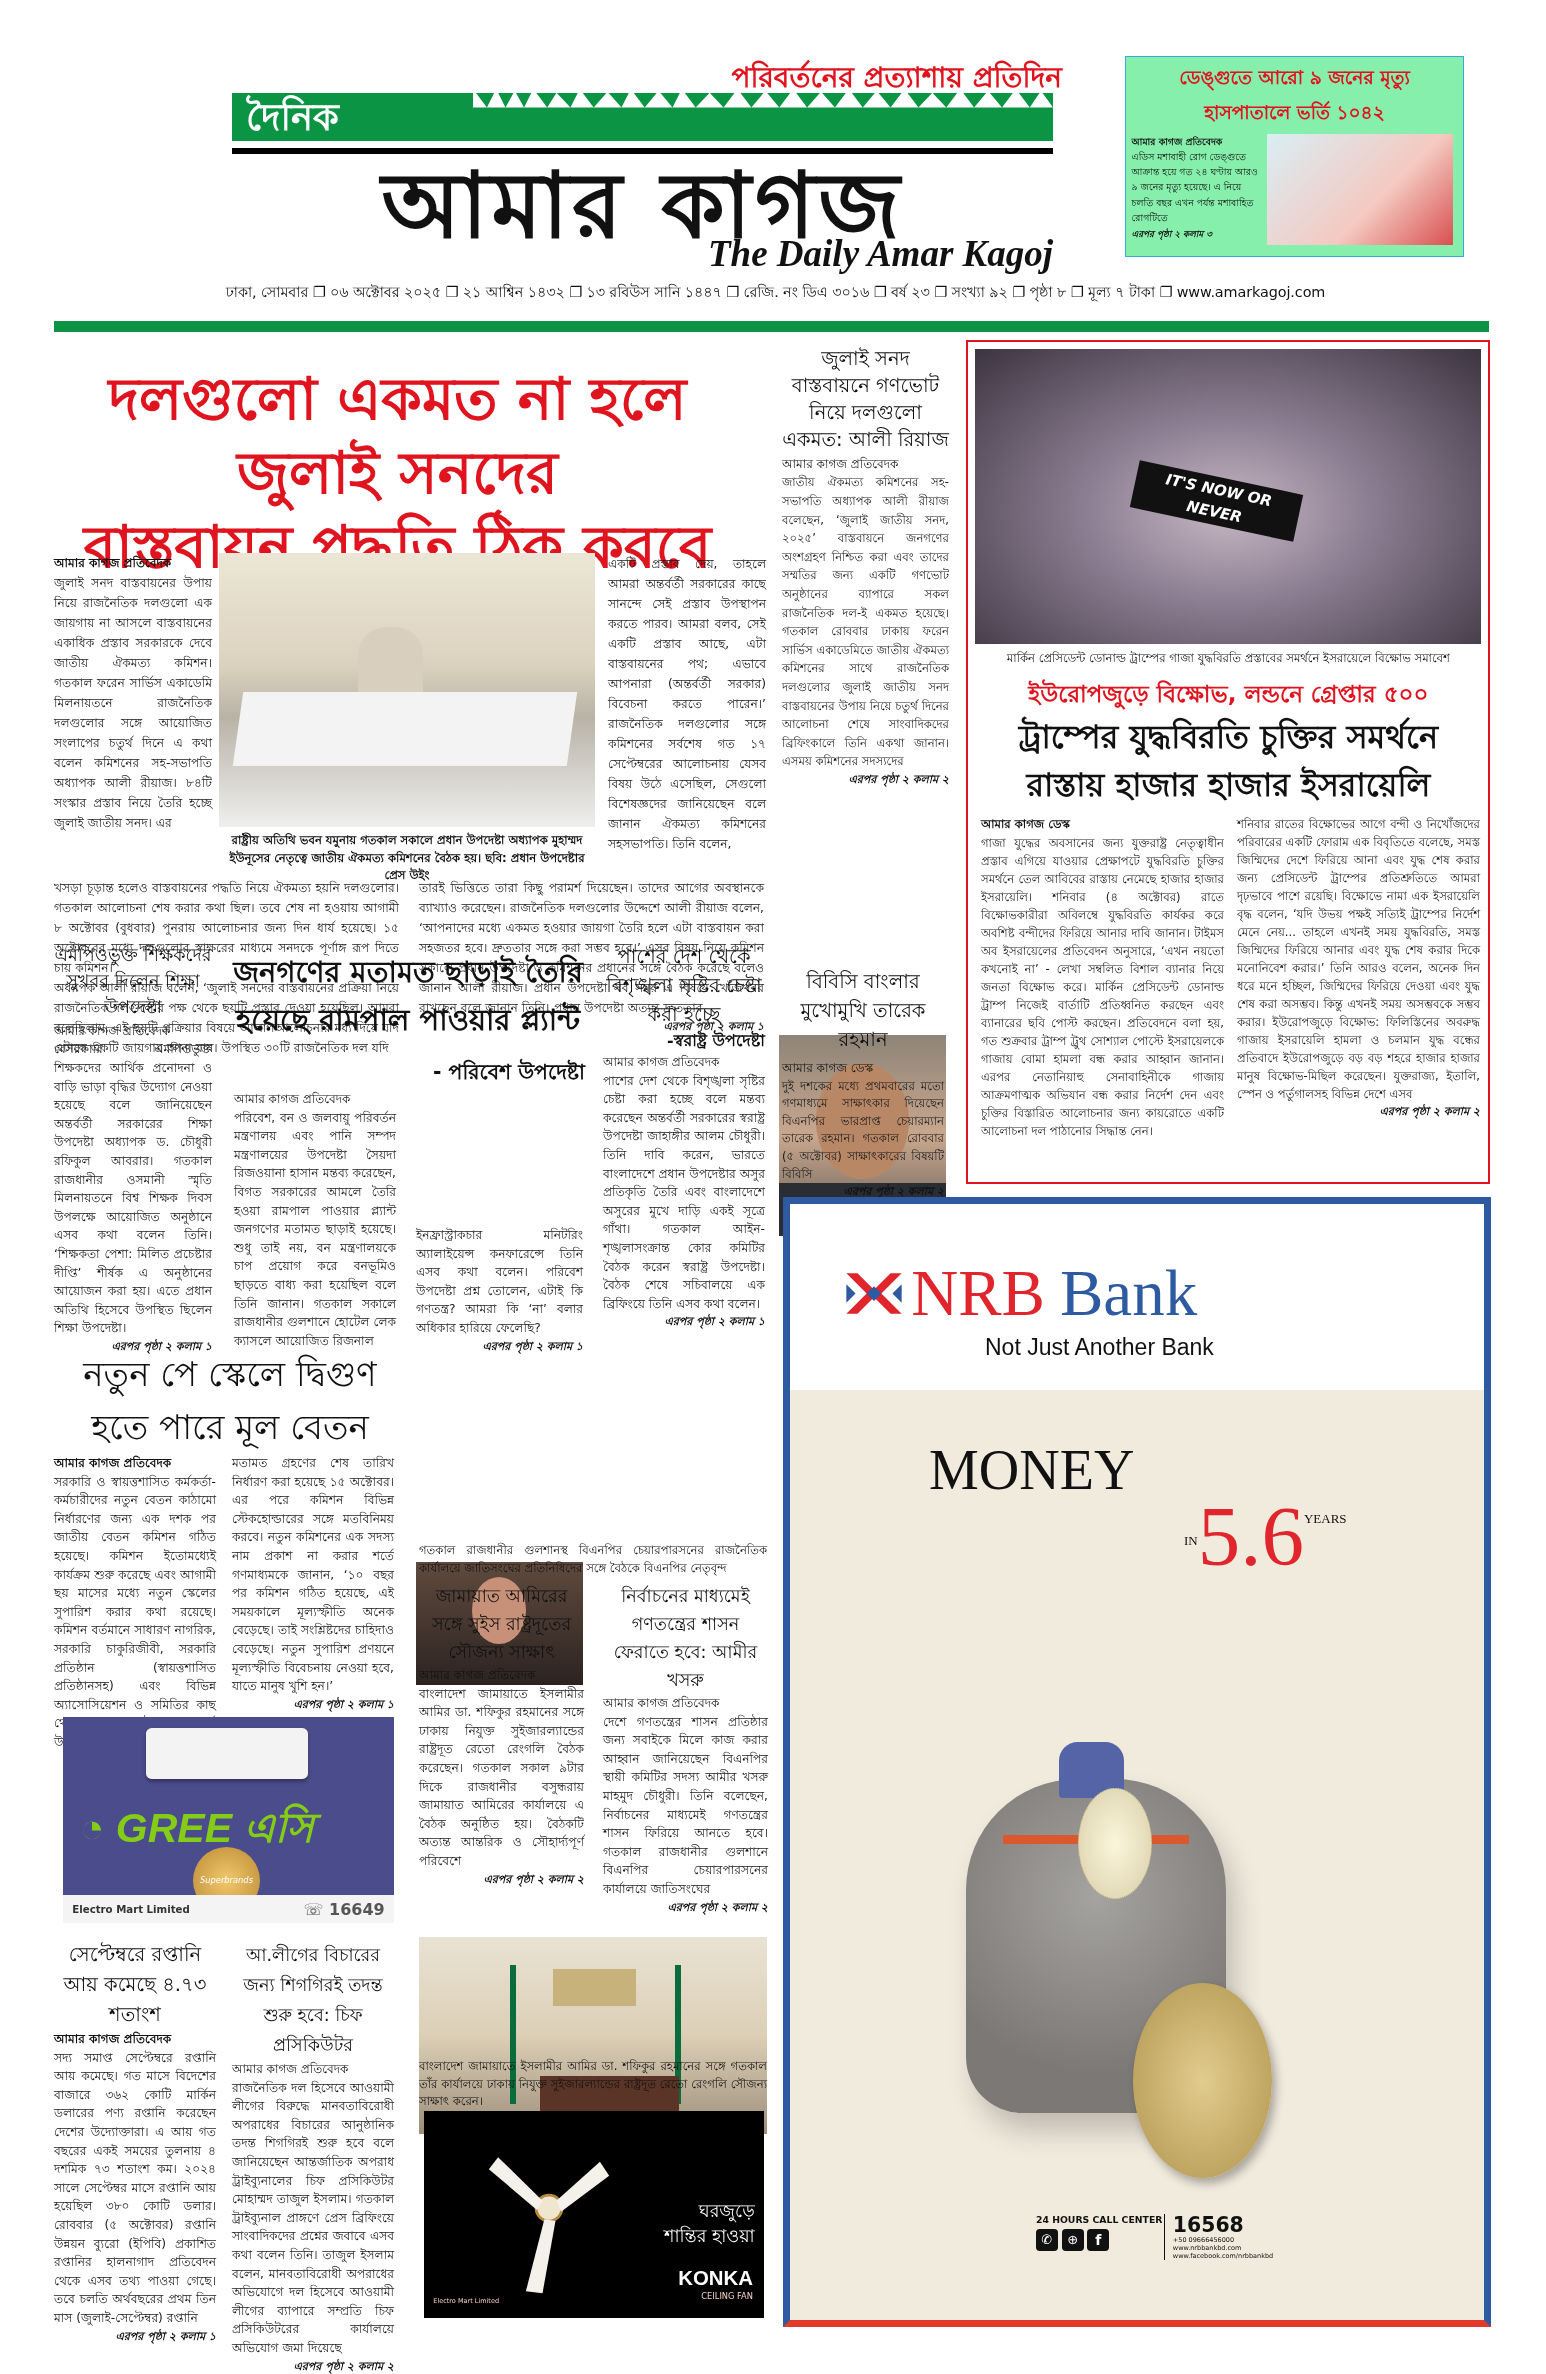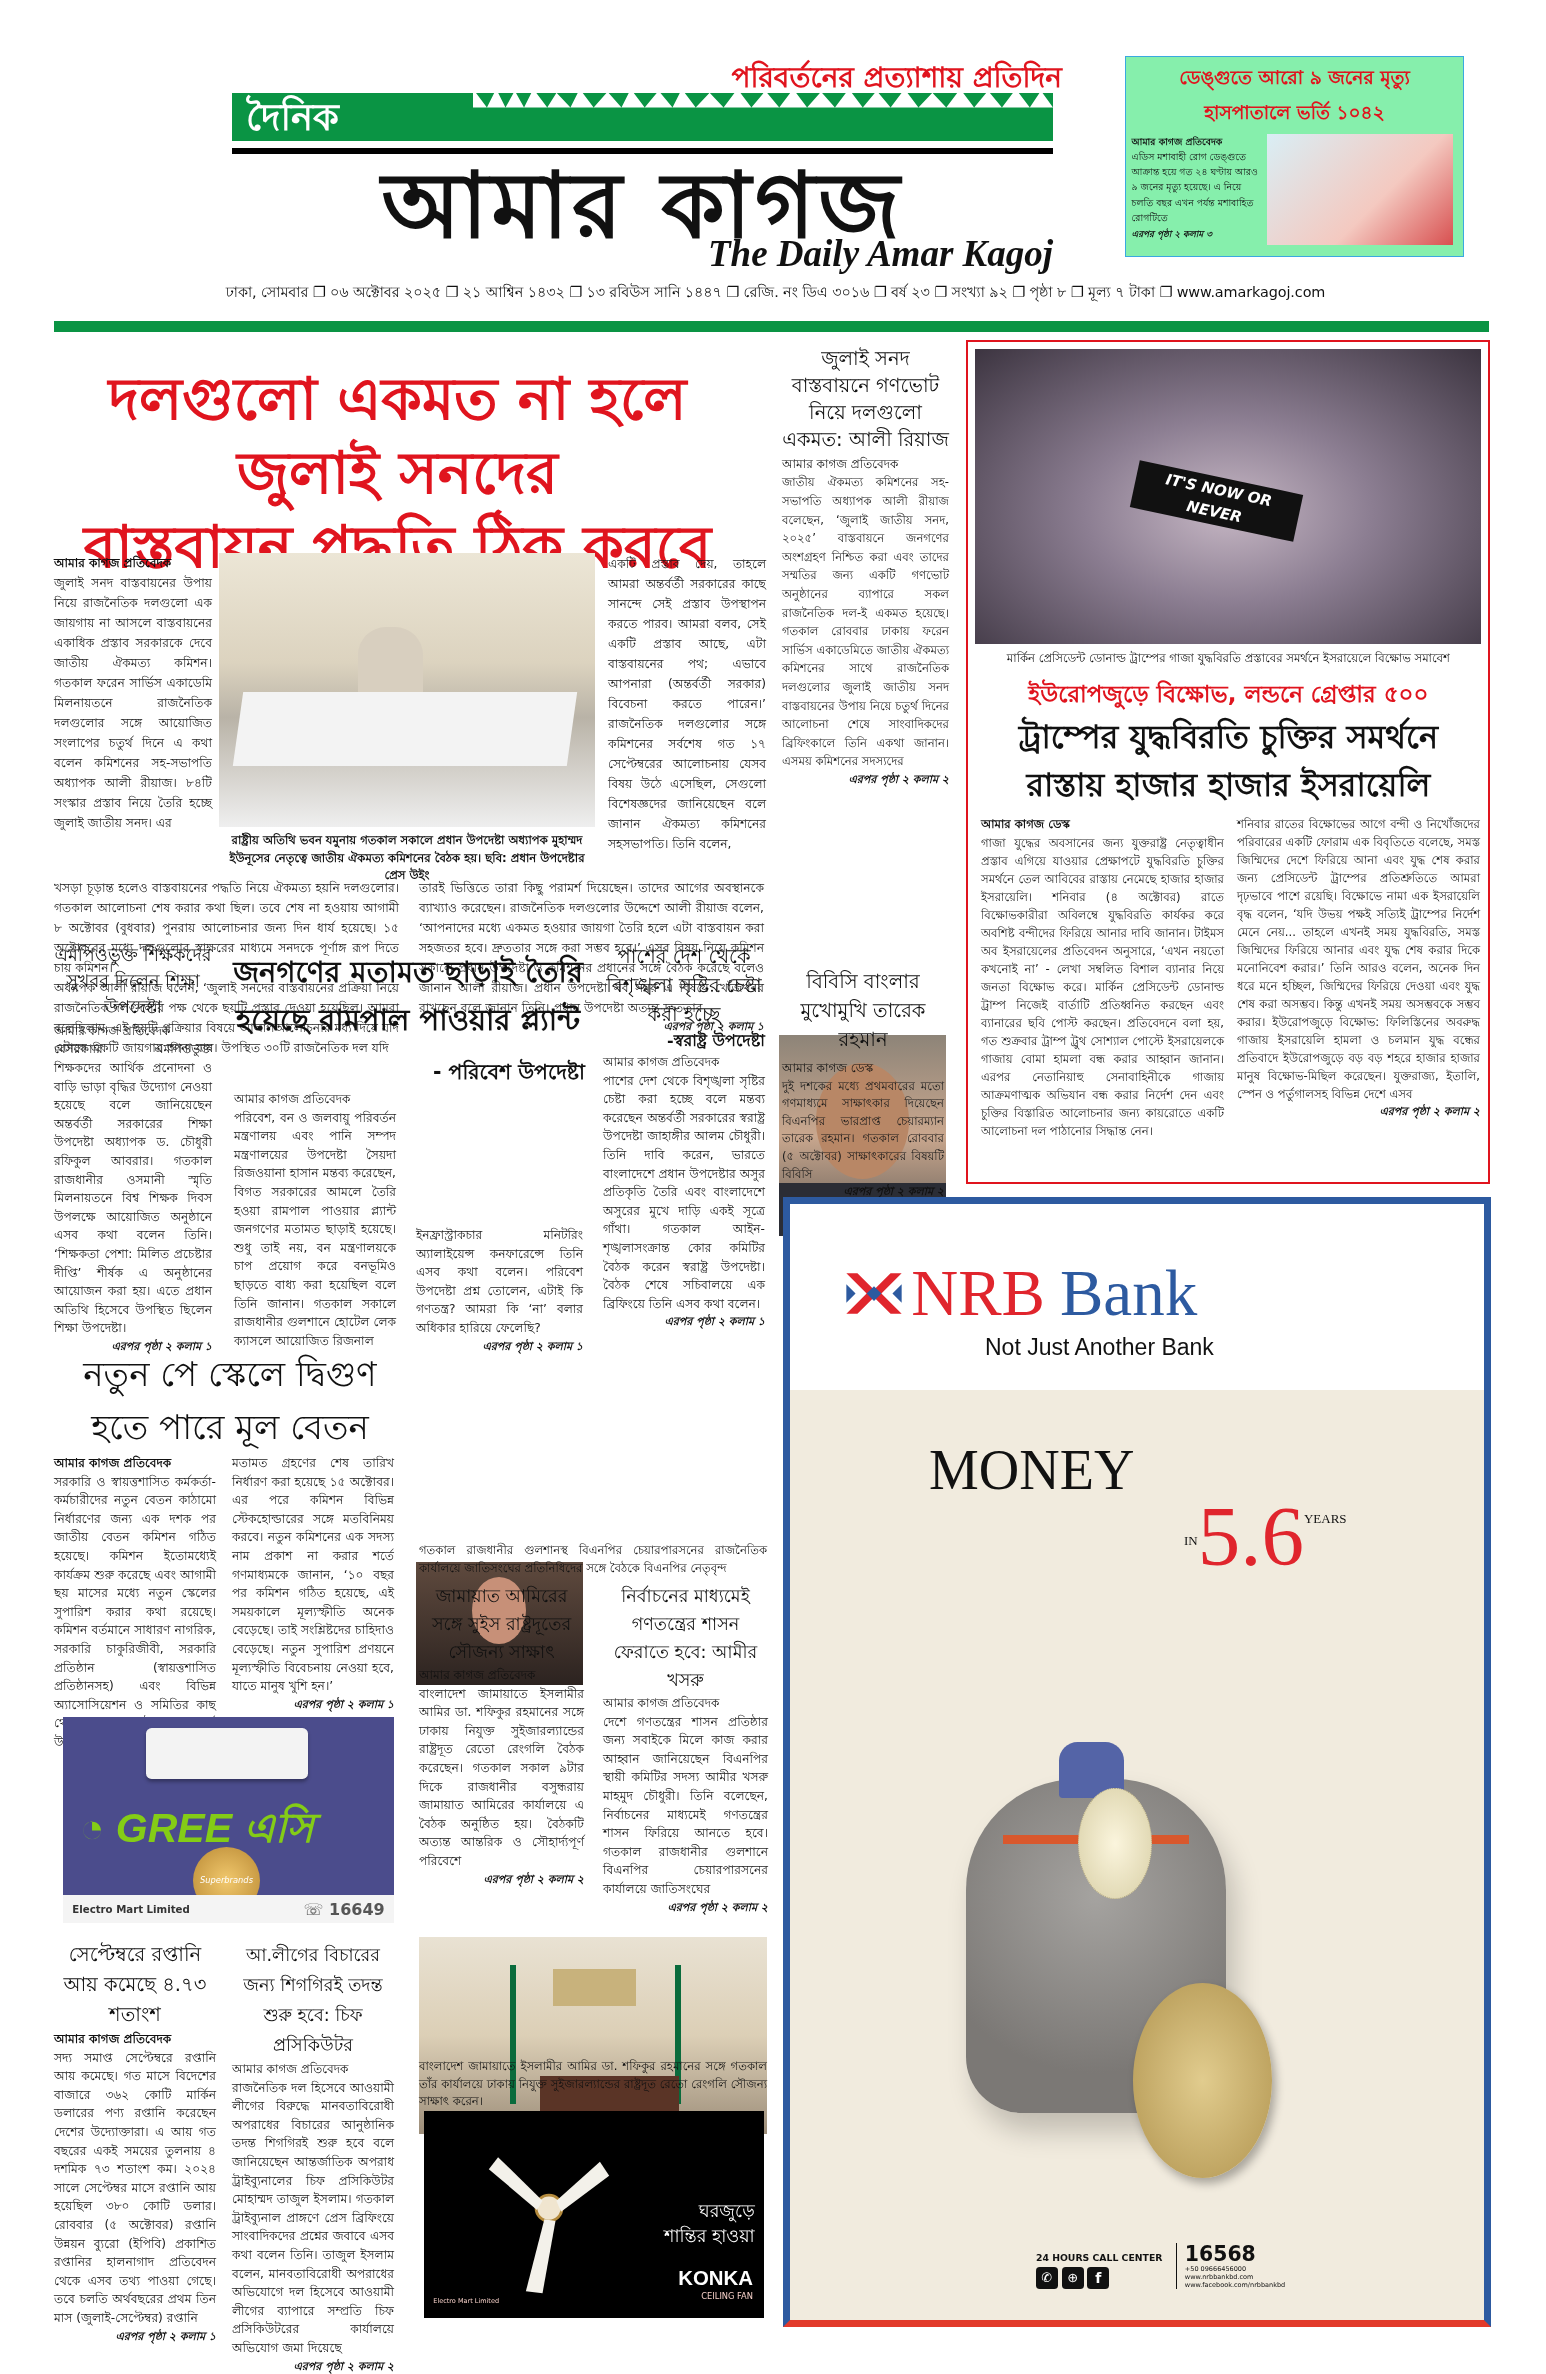--- a/index.html
+++ b/index.html
@@ -237,21 +237,21 @@
     <span style="font-size:13px;margin-bottom:32px">IN</span>
     <span style="font-size:85px;color:#e0252d;line-height:89px">5.6</span>
     <span style="font-size:13px;margin-bottom:54px">YEARS</span>
   </div>
   <div style="position:absolute;left:176px;top:575px;width:260px;height:334px;border-radius:111px 111px 56px 56px;background:radial-gradient(circle at 50% 35%,#a5a3a0,#7b7875 70%);box-shadow:9.3px 18.6px 28px rgba(0,0,0,.2)">
     <div style="position:absolute;left:93px;top:-37px;width:65px;height:56px;background:#5464a7;border-radius:18.6px 18.6px 3.7px 3.7px"></div>
     <div style="position:absolute;left:37px;top:56px;width:186px;height:9.3px;background:#d9582d"></div>
   </div>
   <div style="position:absolute;left:288px;top:584px;width:74px;height:111px;border-radius:50%;background:radial-gradient(#fbf5dd,#d8cfa6);border:1.9px dotted #b8ad82"></div>
   <div style="position:absolute;left:343px;top:779px;width:139px;height:195px;border-radius:50%;background:radial-gradient(#e1cc8e,#b1944f);box-shadow:3.7px 5.6px 9.3px rgba(0,0,0,.3)"></div>
-  <div style="position:absolute;left:246px;top:1039px;display:flex;align-items:flex-end;gap:14px">
+  <div style="position:absolute;left:246px;top:1010px;display:flex;align-items:flex-start;gap:2px">
     <div>
       <div style="font-size:9.3px;font-weight:bold">24 HOURS CALL CENTER</div>
       <div style="display:flex;gap:3.7px;margin-top:3.7px">
         <span style="width:22px;height:22px;background:#111;color:#fff;border-radius:3.7px;text-align:center;line-height:22px;font-size:13px">✆</span>
         <span style="width:22px;height:22px;background:#111;color:#fff;border-radius:3.7px;text-align:center;line-height:22px;font-size:13px">⊕</span>
         <span style="width:22px;height:22px;background:#111;color:#fff;border-radius:3.7px;text-align:center;line-height:22px;font-size:14px;font-weight:bold">f</span>
       </div>
     </div>
     <div style="border-left:1.9px solid #111;padding-left:7.4px">
       <div style="font-size:20.4px;font-weight:bold;line-height:22px">16568</div>

